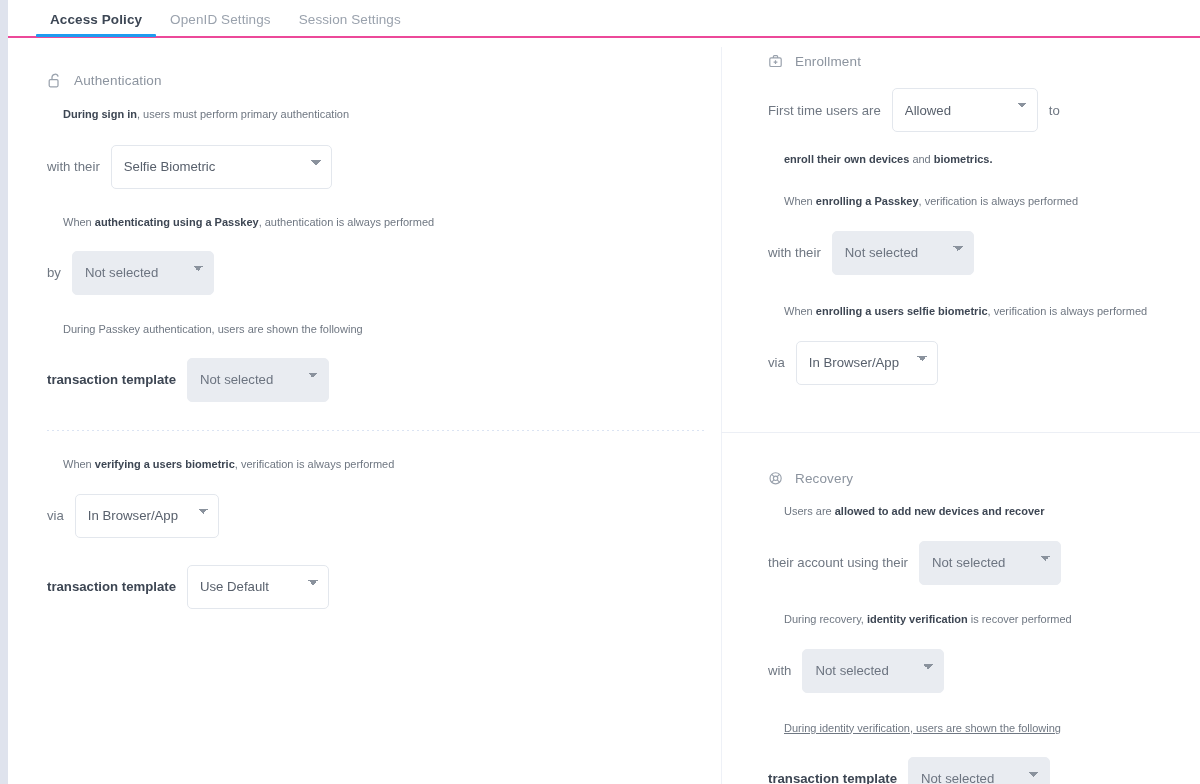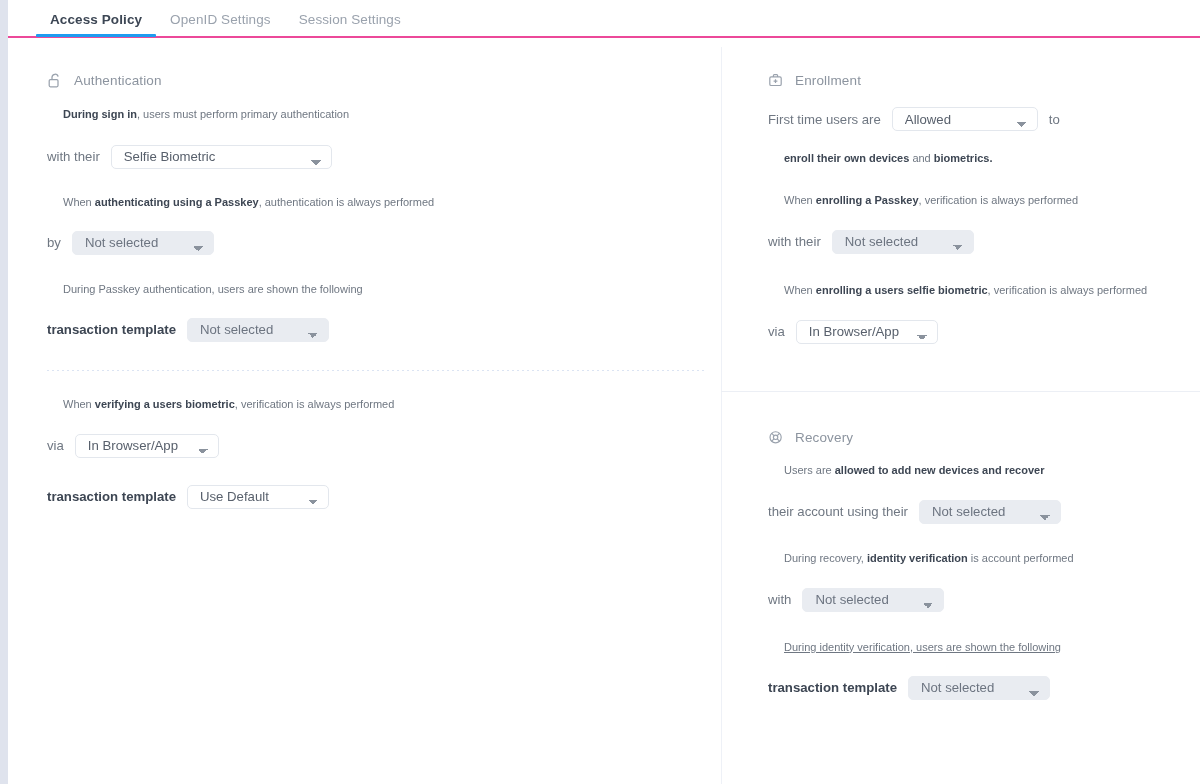--- a/index.html
+++ b/index.html
@@ -71,21 +71,21 @@
     position: absolute;
     left: 8px; top: 39px;
     width: 1192px; height: 745px;
     display: flex;
   }
   .col {
     position: relative;
     height: 745px;
   }
   .col-left  { width: 713px; padding: 33px 40px 4px 39px; }
-  .col-right { width: 479px; padding: 33px 0 0 47px; }
+  .col-right { width: 479px; padding: 14px 0 0 47px; }
 
   .vdivider {
     position: absolute;
     left: 713px; top: 8px;
     width: 1px; height: 737px;
     background: #eef1f7;
   }
 
   
   .sec-head {
@@ -123,21 +123,21 @@
   }
   .inline-lbl.strong { color: #3d4653; font-weight: bold; }
 
   
   select.dd {
     -webkit-appearance: none;
     appearance: none;
     font-family: "Liberation Sans", sans-serif;
     font-size: 13.2px;
     color: #58606c;
-    height: 24px;
+    height: 44px;
     padding: 0 30px 0 12px;
     border-radius: 5px;
     outline: none;
     background-image:
       linear-gradient(45deg, transparent 50%, #8a929d 50%),
       linear-gradient(135deg, #8a929d 50%, transparent 50%);
     background-position:
       calc(100% - 15px) 14px,
       calc(100% - 10px) 14px;
     background-size: 5px 5px, 5px 5px;
@@ -337,21 +337,21 @@
         <div class="ctrl-row">
           <span class="inline-lbl">their account using their</span>
           <select class="dd muted" style="width:142px;">
             <option>Not selected</option>
           </select>
         </div>
       </div>
 
       <div class="blk" style="margin-bottom:28px;">
         <p class="sentence" style="margin-bottom:21px;">
-          <span>During recovery, </span><b>identity verification</b><span> is account performed</span>
+          <span>During recovery, </span><b>identity verification</b><span> is recover performed</span>
         </p>
         <div class="ctrl-row">
           <span class="inline-lbl">with</span>
           <select class="dd muted" style="width:142px;">
             <option>Not selected</option>
           </select>
         </div>
       </div>
 
       <div class="blk">

